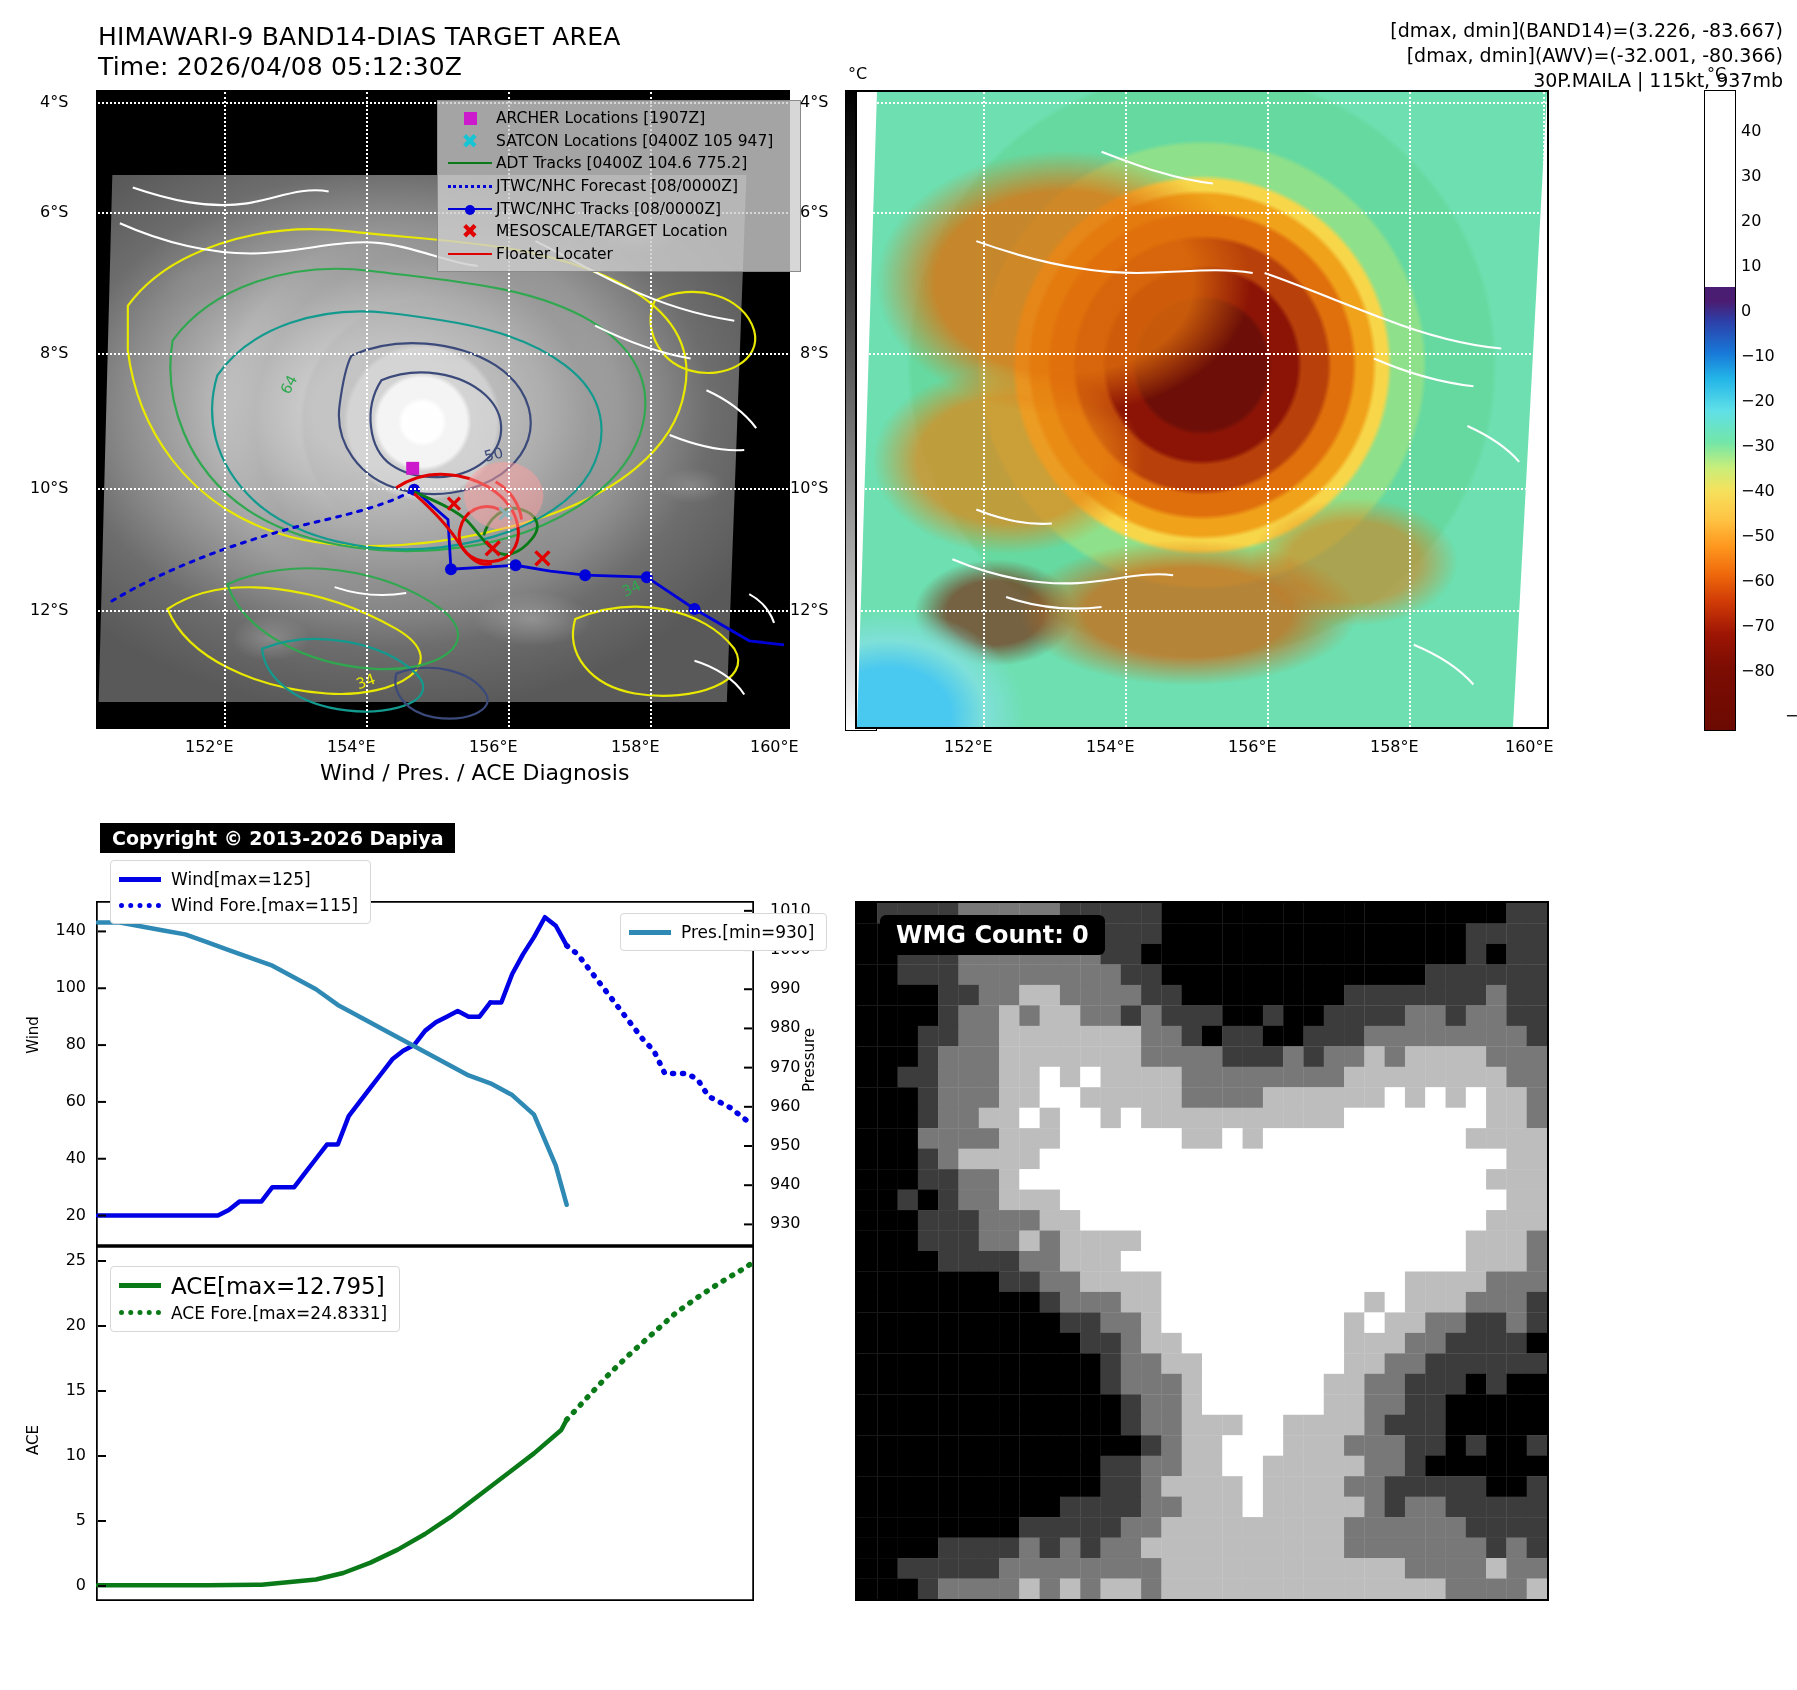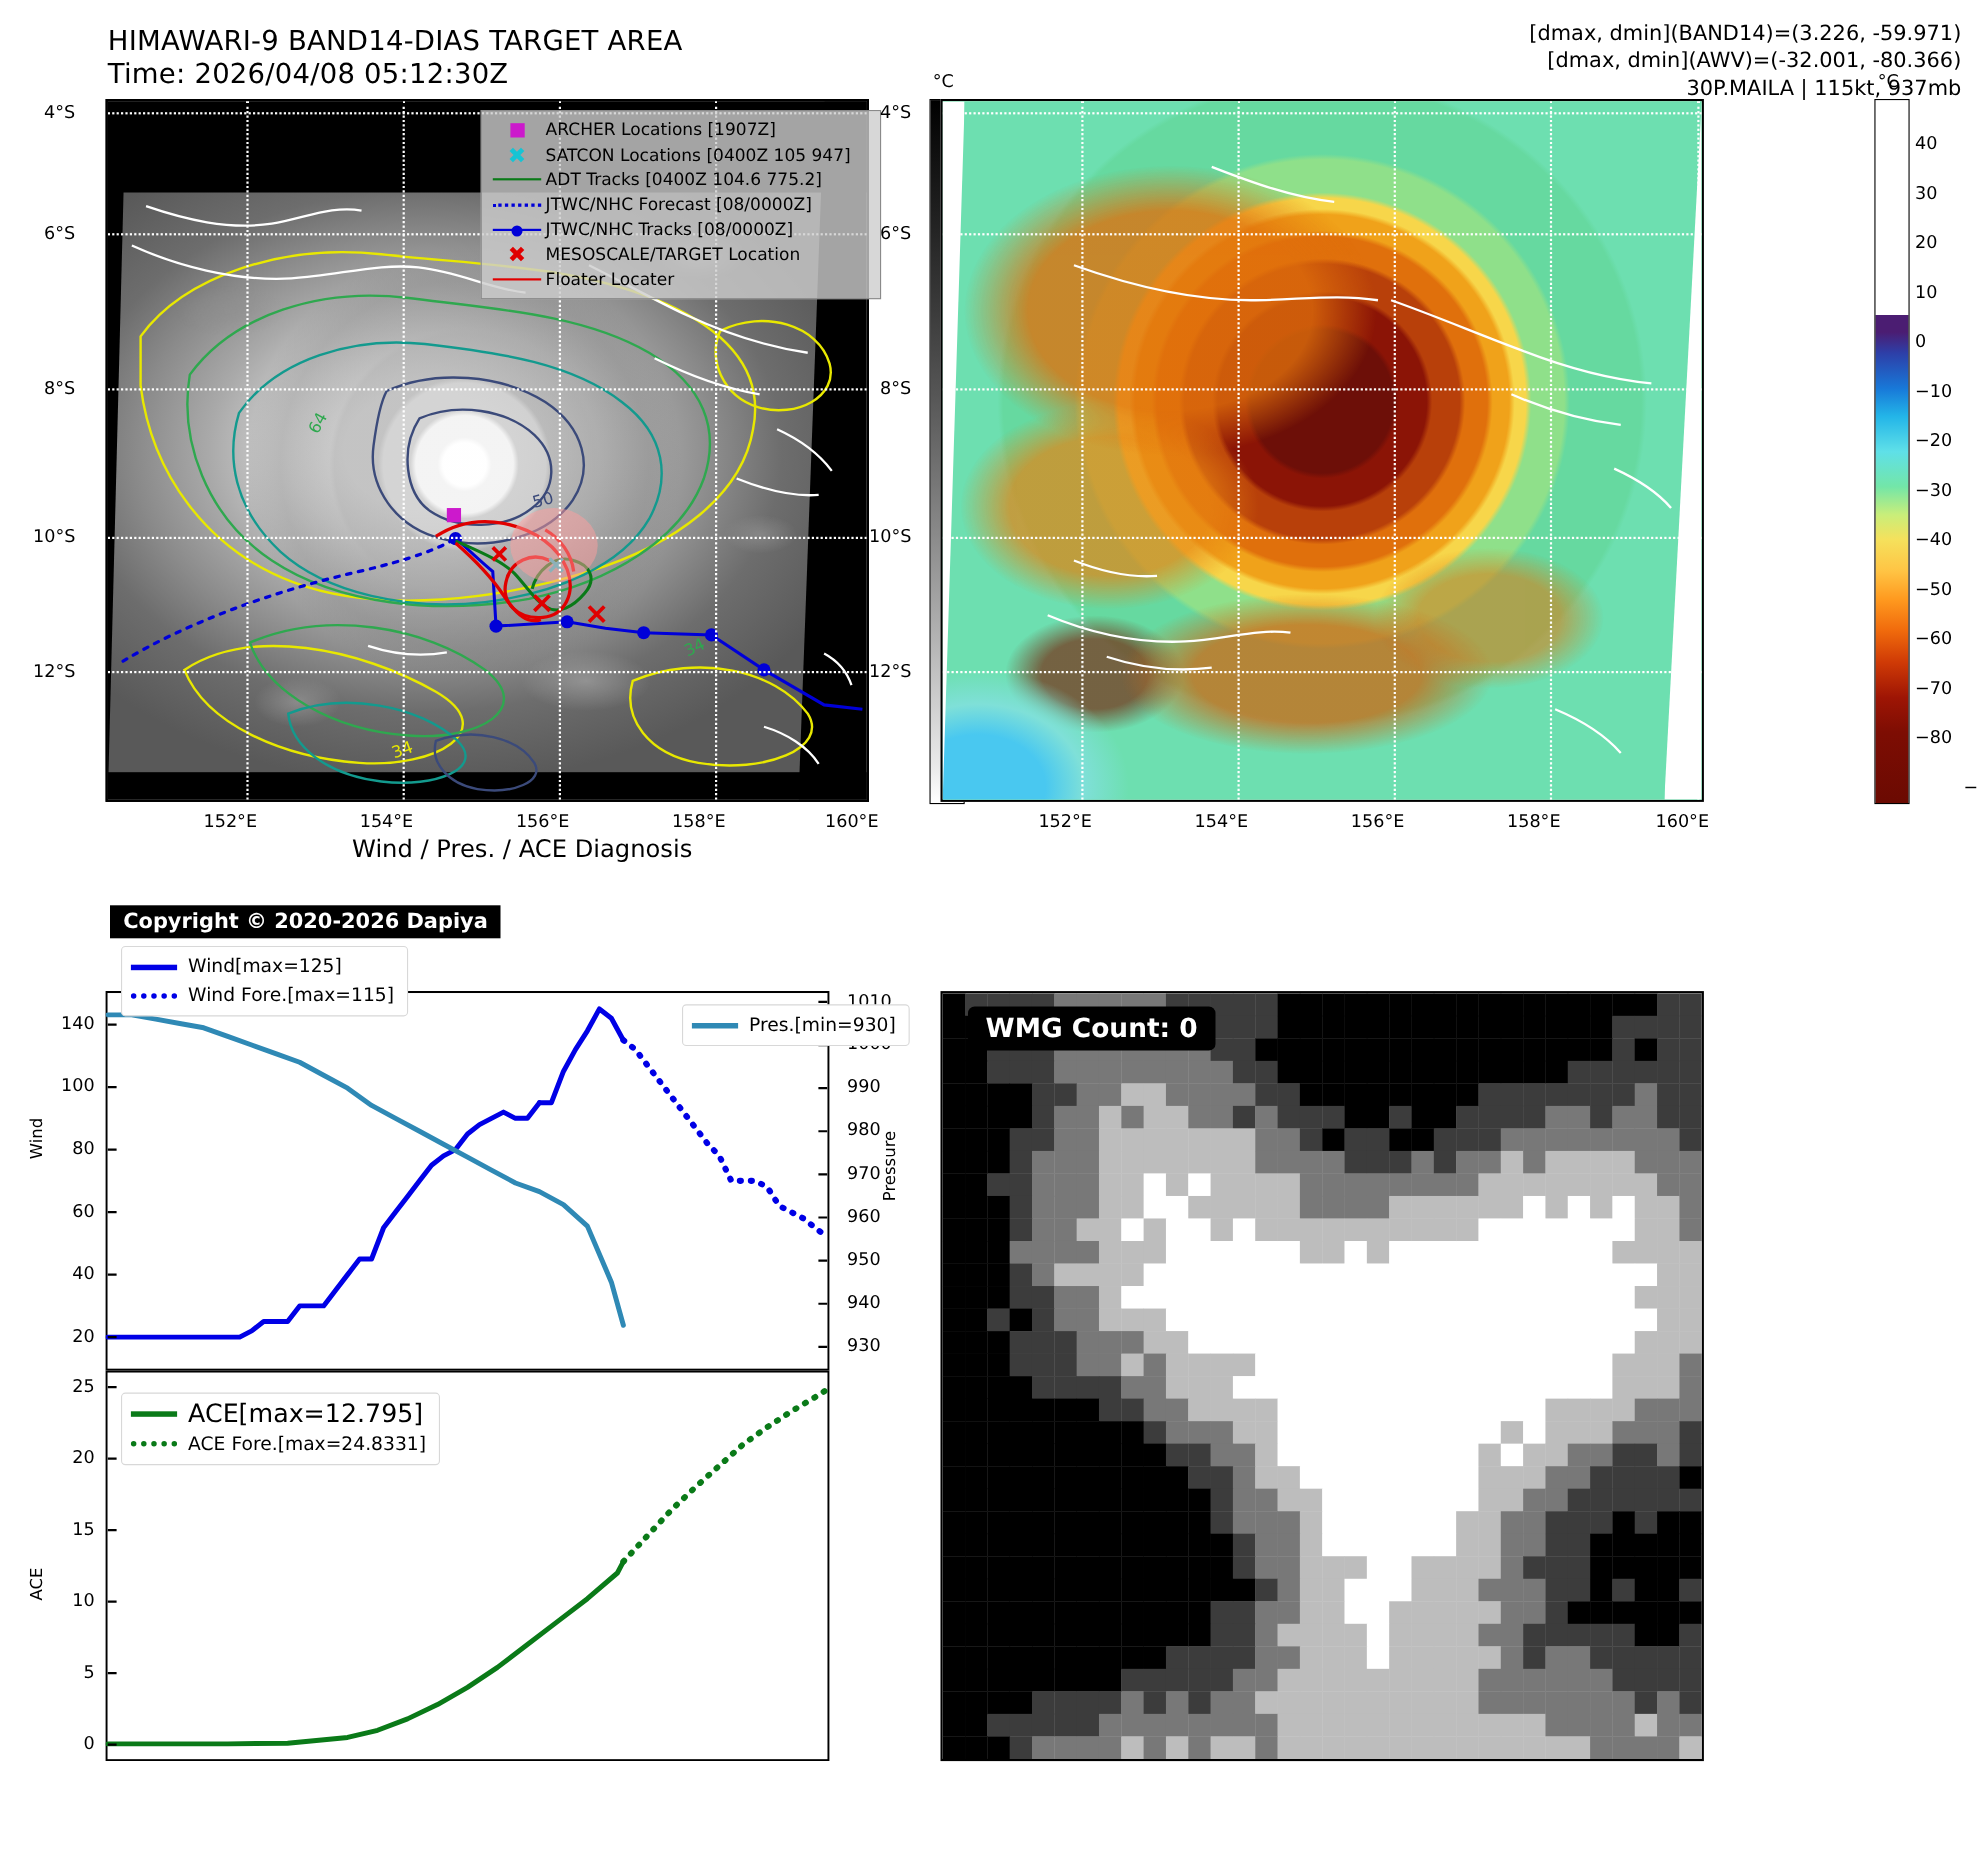--- a/index.html
+++ b/index.html
@@ -102,21 +102,21 @@
   
   #copyr{left:100px;top:823px;background:#000;color:#fff;font-weight:bold;font-size:19px;padding:4px 12px;}
 </style>
 </head>
 <body>
 
 <div class="abs ttl" style="left:98px;top:22px;">HIMAWARI-9 BAND14-DIAS TARGET AREA</div>
 <div class="abs ttl" style="left:98px;top:52px;">Time: 2026/04/08 05:12:30Z</div>
 
 <div class="abs hdr" style="right:14px;top:18px;width:640px;">
-  <div>[dmax, dmin](BAND14)=(3.226, -59.971)</div>
+  <div>[dmax, dmin](BAND14)=(3.226, -83.667)</div>
   <div>[dmax, dmin](AWV)=(-32.001, -80.366)</div>
   <div>30P.MAILA | 115kt, 937mb</div>
 </div>
 
 <div class="abs frame" id="map1">
   <div class="ir-base"></div>
   <div class="ir-speck"></div>
   <div class="wedge-tl"></div>
   <div class="wedge-l"></div>
   <div class="wedge-r"></div>
@@ -242,21 +242,21 @@
     <span>MESOSCALE/TARGET Location</span>
   </div>
   <div class="row">
     <span class="sym">
         <i class="lineR"></i>
       </span>
     <span>Floater Locater</span>
   </div>
 </div>
 
-<div class="abs" id="copyr">Copyright © 2020-2026 Dapiya</div>
+<div class="abs" id="copyr">Copyright © 2013-2026 Dapiya</div>
 
 <div class="abs ticklbl" style="left:40px;top:92px;">4°S</div>
 <div class="abs ticklbl" style="left:40px;top:202px;">6°S</div>
 <div class="abs ticklbl" style="left:40px;top:343px;">8°S</div>
 <div class="abs ticklbl" style="left:30px;top:478px;">10°S</div>
 <div class="abs ticklbl" style="left:30px;top:600px;">12°S</div>
 
 <div class="abs ticklbl" style="left:185px;top:737px;">152°E</div>
 <div class="abs ticklbl" style="left:327px;top:737px;">154°E</div>
 <div class="abs ticklbl" style="left:469px;top:737px;">156°E</div>

